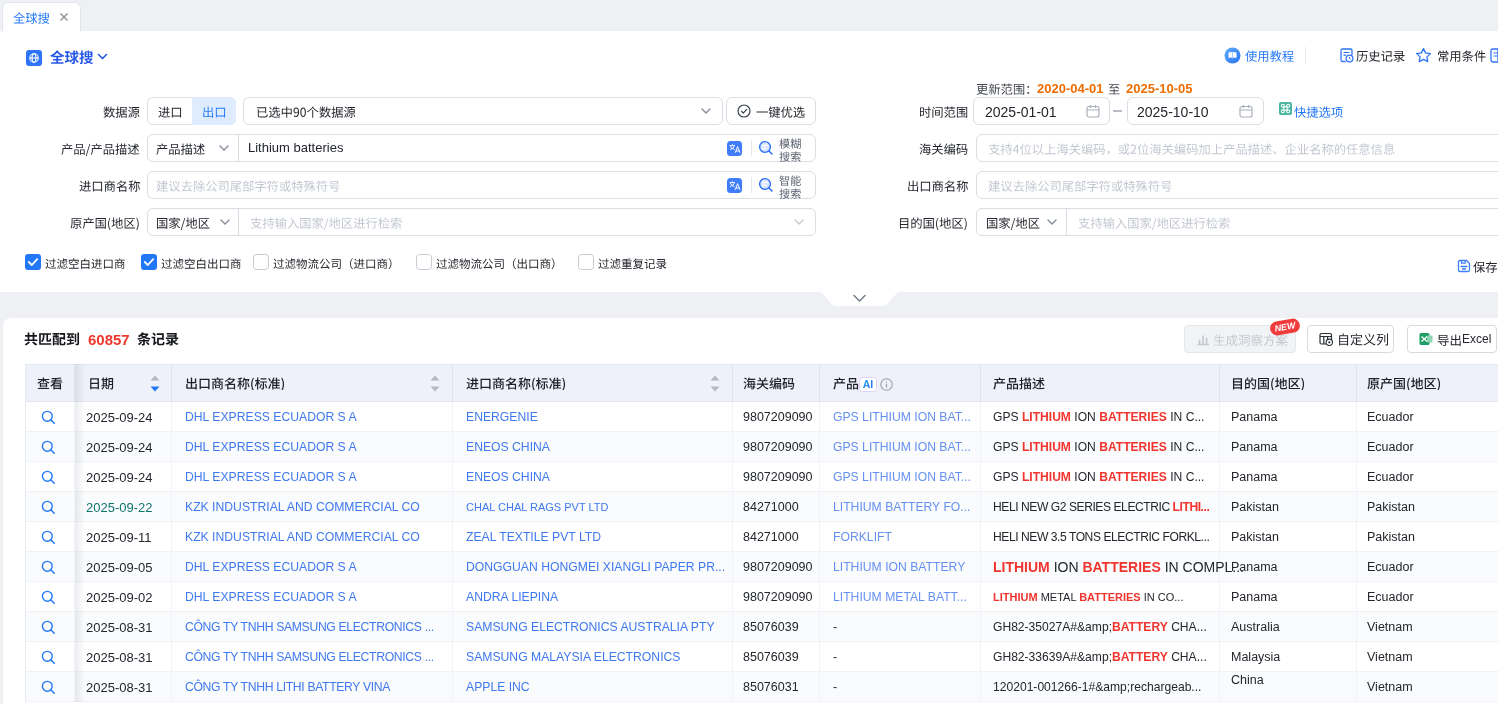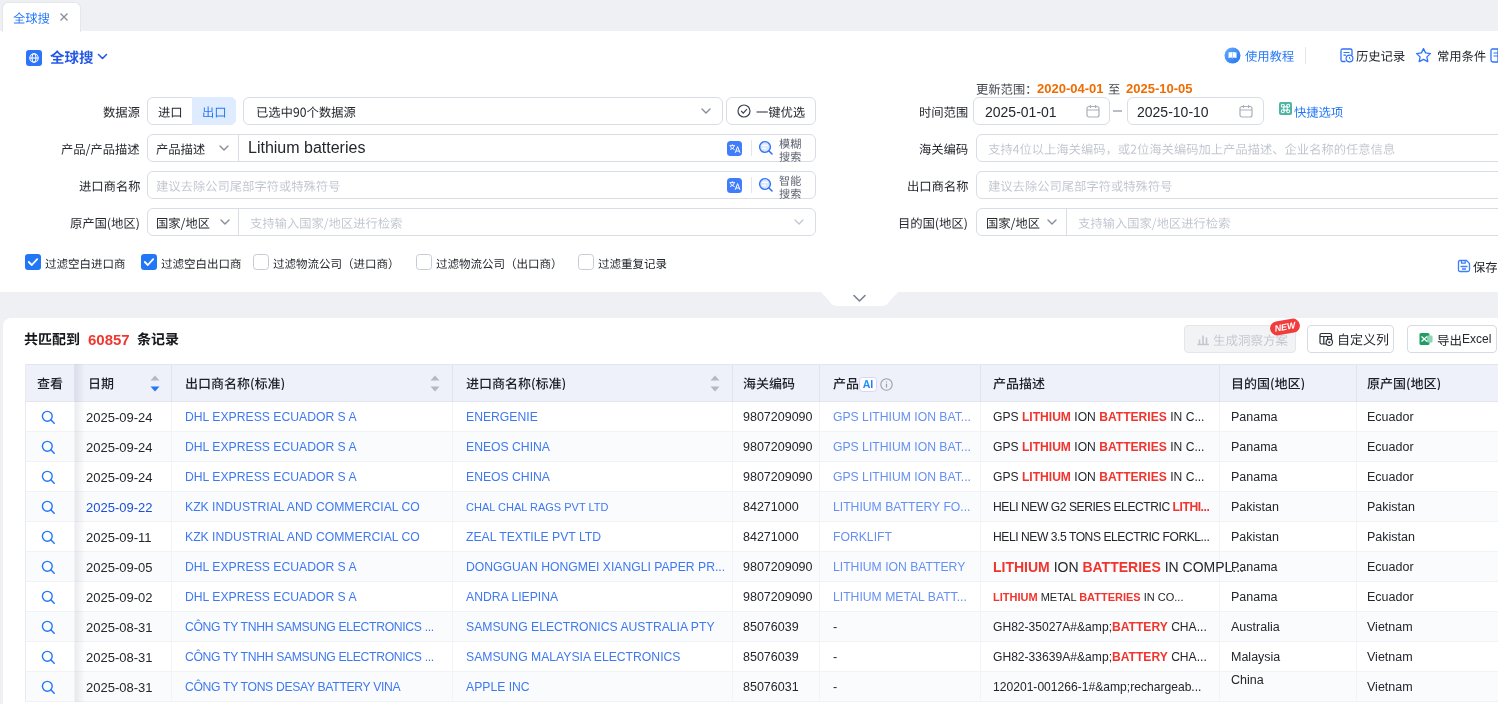--- a/index.html
+++ b/index.html
@@ -122,21 +122,21 @@
 <div style="position:absolute;left:238px;top:134px;width:1px;height:28px;background:#d9dde4"></div>
 <div style="position:absolute;left:156.0px;top:141.7px"><svg width="49.2" height="12.6" viewBox="0 0 49.2 12.6" fill="#23262c">
       <use href="#g32" transform="translate(0.0,10.8) scale(0.012300)"></use>
       <use href="#g33" transform="translate(12.3,10.8) scale(0.012300)"></use>
       <use href="#g35" transform="translate(24.6,10.8) scale(0.012300)"></use>
       <use href="#g36" transform="translate(36.9,10.8) scale(0.012300)"></use>
     </svg></div>
 <svg style="position:absolute;left:219px;top:145px" width="10" height="7" viewBox="0 0 10 7">
     <path d="M1 1 L5 5 L9 1" stroke="#868d98" stroke-width="1.4" fill="none" stroke-linecap="round" stroke-linejoin="round"></path>
   </svg>
-<div style="position:absolute;left:248.0px;top:142.1px;font-size:16px;color:#23262c;line-height:12px;white-space:pre">Lithium batteries</div>
+<div style="position:absolute;left:248.0px;top:142.1px;font-size:13px;color:#23262c;line-height:12px;white-space:pre">Lithium batteries</div>
 <svg style="position:absolute;left:727px;top:140.5px" width="15" height="15" viewBox="0 0 15 15">
     <rect width="15" height="15" rx="3.5" fill="#3f7dfb"></rect>
     <path d="M2.6 4.6 H8 M5.3 3.2 V4.6 M3.2 4.6 Q3.6 7.6 7.6 8.6 M7.4 4.6 Q7 7.6 3 8.6" stroke="#fff" stroke-width="0.9" fill="none"></path>
     <path d="M8.2 11.8 L10.6 5.6 L13 11.8 M9 10 H12.2" stroke="#fff" stroke-width="1" fill="none"></path>
   </svg>
 <div style="position:absolute;left:751px;top:140px;width:1px;height:16px;background:#e3e6ec"></div>
 <svg style="position:absolute;left:758px;top:140px" width="16" height="16" viewBox="0 0 16 16">
     <circle cx="7" cy="7" r="5.4" fill="#dbe7ff" stroke="#2e72f8" stroke-width="1.4"></circle>
     <path d="M4 5.4 H10 M4 8.4 H8" stroke="#fff" stroke-width="1.4"></path>
     <path d="M11 11 L14 14" stroke="#2e72f8" stroke-width="1.6" stroke-linecap="round"></path>
@@ -690,21 +690,21 @@
 <div style="position:absolute;left:452px;top:492px;width:1px;height:30px;background:#f1f3f7"></div>
 <div style="position:absolute;left:732px;top:492px;width:1px;height:30px;background:#f1f3f7"></div>
 <div style="position:absolute;left:819px;top:492px;width:1px;height:30px;background:#f1f3f7"></div>
 <div style="position:absolute;left:980px;top:492px;width:1px;height:30px;background:#f1f3f7"></div>
 <div style="position:absolute;left:1219px;top:492px;width:1px;height:30px;background:#f1f3f7"></div>
 <div style="position:absolute;left:1356px;top:492px;width:1px;height:30px;background:#f1f3f7"></div>
 <svg style="position:absolute;left:41px;top:500px" width="15" height="15" viewBox="0 0 15 15">
     <circle cx="6.3" cy="6.3" r="4.9" fill="none" stroke="#2277f7" stroke-width="1.4"></circle>
     <path d="M9.8 9.8 L13.2 13.2" stroke="#2277f7" stroke-width="1.5" stroke-linecap="round"></path>
   </svg>
-<div style="position:absolute;left:86.0px;top:500.6px;font-size:13px;color:#1d4ed8;line-height:13px;white-space:pre">2025-09-22</div>
+<div style="position:absolute;left:86.0px;top:500.6px;font-size:13px;color:#0f766e;line-height:13px;white-space:pre">2025-09-22</div>
 <div style="position:absolute;left:185.0px;top:501.0px;font-size:12.2px;color:#3f79f0;line-height:12.2px;white-space:pre">KZK INDUSTRIAL AND COMMERCIAL CO</div>
 <div style="position:absolute;left:466.0px;top:501.0px;font-size:11px;color:#3f79f0;line-height:12.2px;white-space:pre">CHAL CHAL RAGS PVT LTD</div>
 <div style="position:absolute;left:743.0px;top:500.9px;font-size:12.5px;color:#23262c;line-height:12.5px;white-space:pre">84271000</div>
 <div style="position:absolute;left:833.0px;top:501.0px;font-size:12.2px;color:#6691f2;line-height:12.2px;white-space:pre">LITHIUM BATTERY FO...</div>
 <div style="position:absolute;left:993.0px;top:501.1px;font-size:12.1px;color:#23262c;line-height:12.1px;white-space:pre;letter-spacing:-0.45px">HELI NEW G2 SERIES ELECTRIC <b style="color:#f0342e">LITHI...</b></div>
 <div style="position:absolute;left:1231.0px;top:500.9px;font-size:12.5px;color:#23262c;line-height:12.5px;white-space:pre">Pakistan</div>
 <div style="position:absolute;left:1367.0px;top:500.9px;font-size:12.5px;color:#23262c;line-height:12.5px;white-space:pre">Pakistan</div>
 <div style="position:absolute;left:26px;top:551px;width:1472px;height:1px;background:#f0f2f5"></div>
 <div style="position:absolute;left:74px;top:522px;width:1px;height:30px;background:#f1f3f7"></div>
 <div style="position:absolute;left:171px;top:522px;width:1px;height:30px;background:#f1f3f7"></div>
@@ -820,21 +820,21 @@
 <div style="position:absolute;left:732px;top:672px;width:1px;height:30px;background:#f1f3f7"></div>
 <div style="position:absolute;left:819px;top:672px;width:1px;height:30px;background:#f1f3f7"></div>
 <div style="position:absolute;left:980px;top:672px;width:1px;height:30px;background:#f1f3f7"></div>
 <div style="position:absolute;left:1219px;top:672px;width:1px;height:30px;background:#f1f3f7"></div>
 <div style="position:absolute;left:1356px;top:672px;width:1px;height:30px;background:#f1f3f7"></div>
 <svg style="position:absolute;left:41px;top:680px" width="15" height="15" viewBox="0 0 15 15">
     <circle cx="6.3" cy="6.3" r="4.9" fill="none" stroke="#2277f7" stroke-width="1.4"></circle>
     <path d="M9.8 9.8 L13.2 13.2" stroke="#2277f7" stroke-width="1.5" stroke-linecap="round"></path>
   </svg>
 <div style="position:absolute;left:86.0px;top:680.6px;font-size:13px;color:#23262c;line-height:13px;white-space:pre">2025-08-31</div>
-<div style="position:absolute;left:185.0px;top:681.0px;font-size:12.2px;color:#3f79f0;line-height:12.2px;white-space:pre;letter-spacing:-0.33px">CÔNG TY TONS DESAY BATTERY VINA</div>
+<div style="position:absolute;left:185.0px;top:681.0px;font-size:12.2px;color:#3f79f0;line-height:12.2px;white-space:pre;letter-spacing:-0.33px">CÔNG TY TNHH LITHI BATTERY VINA</div>
 <div style="position:absolute;left:466.0px;top:681.0px;font-size:12.2px;color:#3f79f0;line-height:12.2px;white-space:pre">APPLE INC</div>
 <div style="position:absolute;left:743.0px;top:680.9px;font-size:12.5px;color:#23262c;line-height:12.5px;white-space:pre">85076031</div>
 <div style="position:absolute;left:833.0px;top:680.9px;font-size:12.5px;color:#23262c;line-height:12.5px;white-space:pre">-</div>
 <div style="position:absolute;left:993.0px;top:681.1px;font-size:12.1px;color:#23262c;line-height:12.1px;white-space:pre">120201-001266-1#&amp;amp;rechargeab...</div>
 <div style="position:absolute;left:1231.0px;top:674px;font-size:12.5px;color:#23262c;line-height:12.5px;white-space:pre">China</div>
 <div style="position:absolute;left:1367.0px;top:680.9px;font-size:12.5px;color:#23262c;line-height:12.5px;white-space:pre">Vietnam</div>
 <div style="position:absolute;left:75px;top:364px;width:10px;height:338px;background:linear-gradient(to right, rgba(60,70,90,0.10), rgba(60,70,90,0))"></div>
 <svg width="0" height="0" style="position:absolute">
     <defs>
       <path id="g0" d="M493 -851C392 -692 209 -545 26 -462C45 -446 67 -421 78 -401C118 -421 158 -444 197 -469V-404H461V-248H203V-181H461V-16H76V52H929V-16H539V-181H809V-248H539V-404H809V-470C847 -444 885 -420 925 -397C936 -419 958 -445 977 -460C814 -546 666 -650 542 -794L559 -820ZM200 -471C313 -544 418 -637 500 -739C595 -630 696 -546 807 -471Z"></path>

